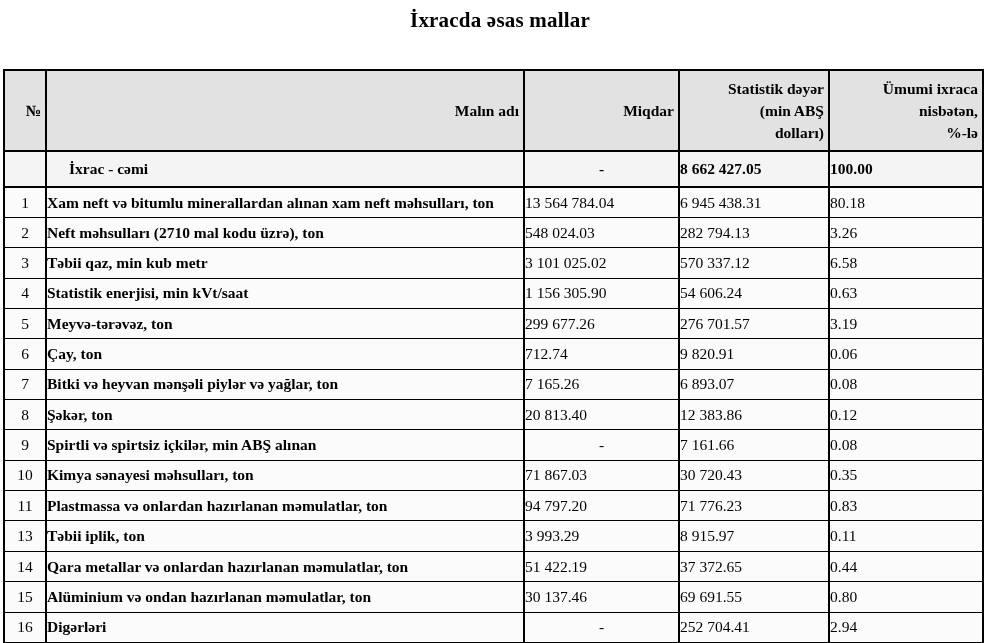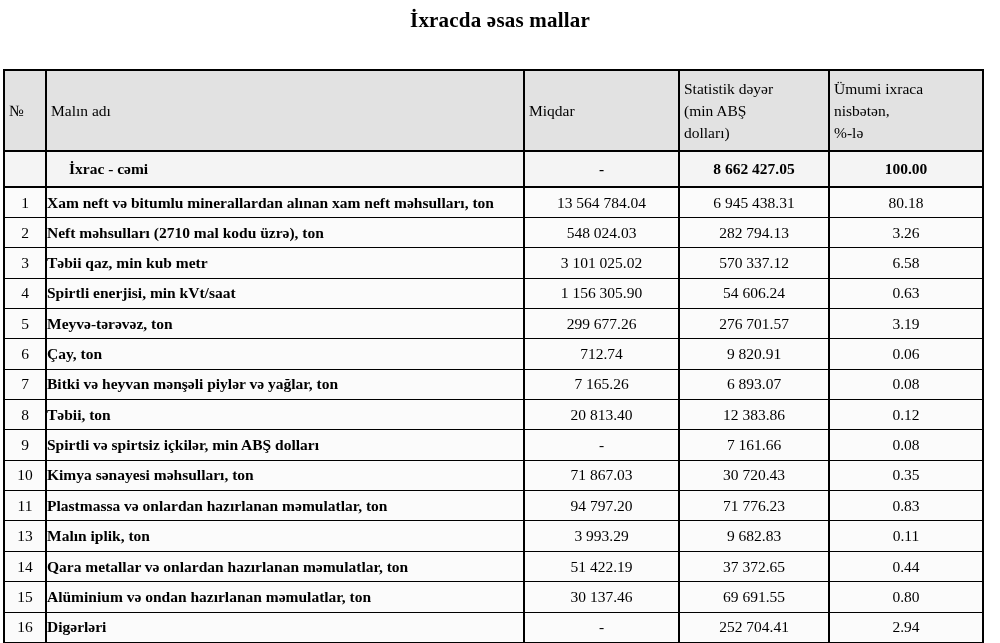--- a/index.html
+++ b/index.html
@@ -38,22 +38,22 @@
   table.export-table {
     width: 100%;
     height: 100%;
     border-collapse: collapse;
     table-layout: fixed;
     font-size: 15.5px;
   }
   table.export-table th {
     background: #e2e2e2;
     border: 2px solid #000;
-    font-weight: normal;
-    text-align: left;
+    font-weight: bold;
+    text-align: right;
     vertical-align: middle;
     padding: 0 4px;
     line-height: 22px;
   }
   table.export-table th .hline { display: block; }
   thead tr { height: 81px; }
   tr.summary-row { height: 34px; }
   tbody tr.data-row { height: 28.5px; }
   table.export-table td {
     border: 1px solid #000;
@@ -66,21 +66,21 @@
     white-space: nowrap;
   }
   tr.summary-row td {
     border: 2px solid #000;
     background: #f4f4f4;
     font-weight: bold;
   }
   td.c-no   { text-align: center; }
   td.c-name { text-align: left; padding-left: 7px; font-weight: bold; }
   tr.summary-row td.c-name { padding-left: 22px; }
-  td.c-num  { text-align: center; padding-right: 9px; }
+  td.c-num  { text-align: left; padding-right: 9px; }
   td.c-num.dash { text-align: center; padding-right: 0; }
 </style>
 </head>
 <body>
 
 <div class="page">
   <div class="title">İxracda əsas mallar</div>
 
   <div class="table-wrap">
     <table class="export-table">
@@ -138,21 +138,21 @@
           </tr>
           <tr class="data-row">
             <td class="c-no">3</td>
             <td class="c-name">Təbii qaz, min kub metr</td>
             <td class="c-num">3 101 025.02</td>
             <td class="c-num">570 337.12</td>
             <td class="c-num">6.58</td>
           </tr>
           <tr class="data-row">
             <td class="c-no">4</td>
-            <td class="c-name">Spirtli enerjisi, min kVt/saat</td>
+            <td class="c-name">Statistik enerjisi, min kVt/saat</td>
             <td class="c-num">1 156 305.90</td>
             <td class="c-num">54 606.24</td>
             <td class="c-num">0.63</td>
           </tr>
           <tr class="data-row">
             <td class="c-no">5</td>
             <td class="c-name">Meyvə-tərəvəz, ton</td>
             <td class="c-num">299 677.26</td>
             <td class="c-num">276 701.57</td>
             <td class="c-num">3.19</td>
@@ -166,51 +166,51 @@
           </tr>
           <tr class="data-row">
             <td class="c-no">7</td>
             <td class="c-name">Bitki və heyvan mənşəli piylər və yağlar, ton</td>
             <td class="c-num">7 165.26</td>
             <td class="c-num">6 893.07</td>
             <td class="c-num">0.08</td>
           </tr>
           <tr class="data-row">
             <td class="c-no">8</td>
-            <td class="c-name">Təbii, ton</td>
+            <td class="c-name">Şəkər, ton</td>
             <td class="c-num">20 813.40</td>
             <td class="c-num">12 383.86</td>
             <td class="c-num">0.12</td>
           </tr>
           <tr class="data-row">
             <td class="c-no">9</td>
-            <td class="c-name">Spirtli və spirtsiz içkilər, min ABŞ dolları</td>
+            <td class="c-name">Spirtli və spirtsiz içkilər, min ABŞ alınan</td>
             <td class="c-num dash">-</td>
             <td class="c-num">7 161.66</td>
             <td class="c-num">0.08</td>
           </tr>
           <tr class="data-row">
             <td class="c-no">10</td>
             <td class="c-name">Kimya sənayesi məhsulları, ton</td>
             <td class="c-num">71 867.03</td>
             <td class="c-num">30 720.43</td>
             <td class="c-num">0.35</td>
           </tr>
           <tr class="data-row">
             <td class="c-no">11</td>
             <td class="c-name">Plastmassa və onlardan hazırlanan məmulatlar, ton</td>
             <td class="c-num">94 797.20</td>
             <td class="c-num">71 776.23</td>
             <td class="c-num">0.83</td>
           </tr>
           <tr class="data-row">
             <td class="c-no">13</td>
-            <td class="c-name">Malın iplik, ton</td>
+            <td class="c-name">Təbii iplik, ton</td>
             <td class="c-num">3 993.29</td>
-            <td class="c-num">9 682.83</td>
+            <td class="c-num">8 915.97</td>
             <td class="c-num">0.11</td>
           </tr>
           <tr class="data-row">
             <td class="c-no">14</td>
             <td class="c-name">Qara metallar və onlardan hazırlanan məmulatlar, ton</td>
             <td class="c-num">51 422.19</td>
             <td class="c-num">37 372.65</td>
             <td class="c-num">0.44</td>
           </tr>
           <tr class="data-row">

